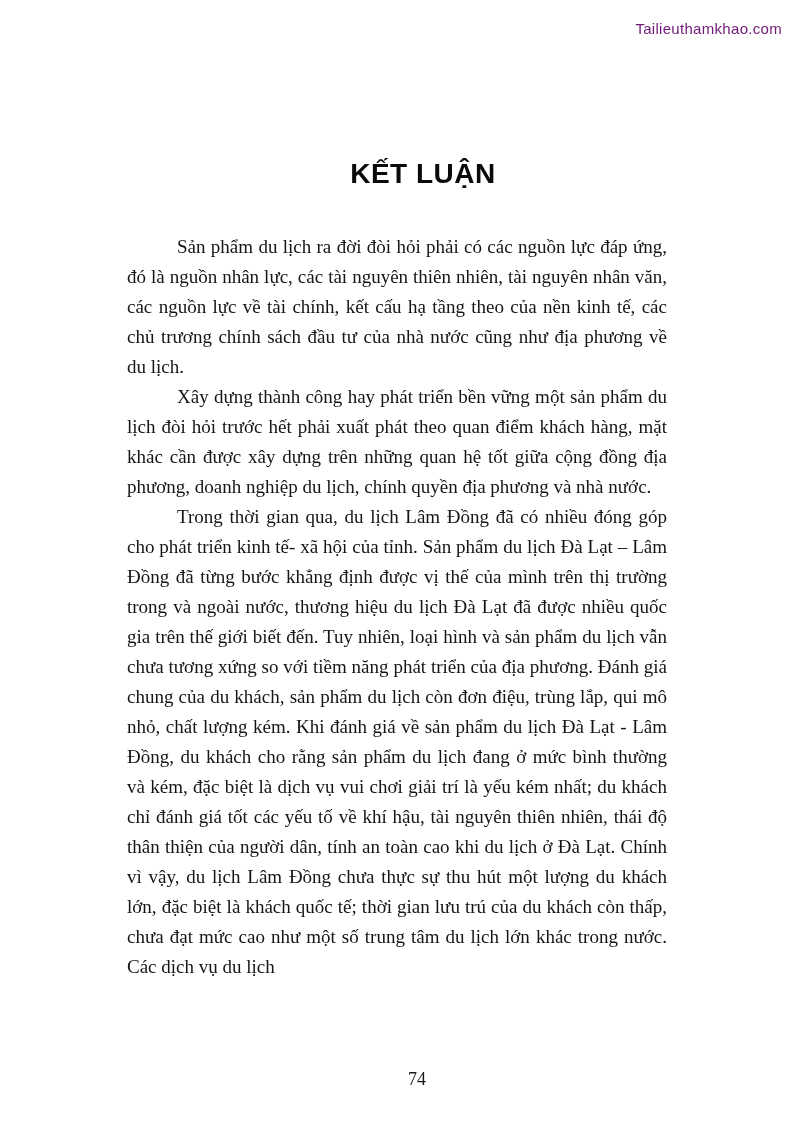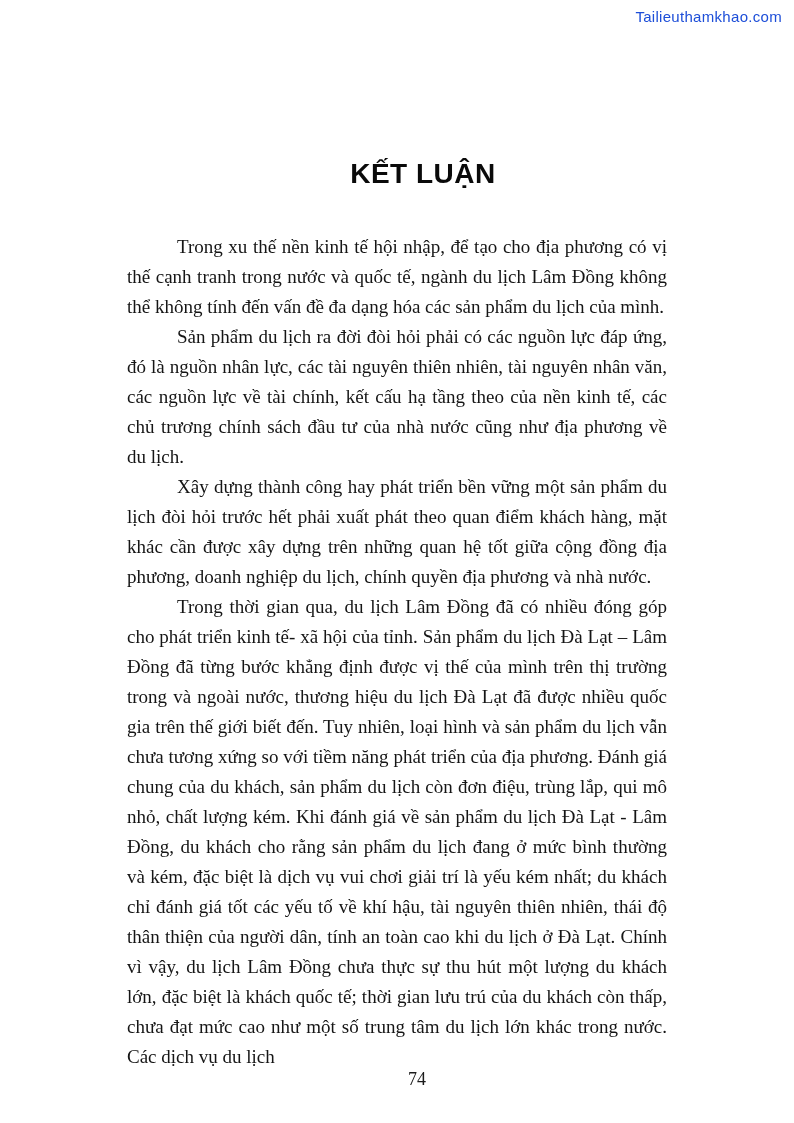--- a/index.html
+++ b/index.html
@@ -10,25 +10,25 @@
   .page {
     position: relative;
     width: 794px;
     height: 1123px;
     background: #ffffff;
     overflow: hidden;
     font-family: "Liberation Serif", serif;
   }
   .watermark {
     position: absolute;
-    top: 8px;
+    top: 20px;
     right: 12px;
     font-family: "Liberation Sans", sans-serif;
     font-size: 15px;
-    color: #1d4ed8;
+    color: #701a75;
     text-shadow: 1px 1px 0 #ffffff;
     letter-spacing: 0.3px;
   }
   .title {
     position: absolute;
     top: 158px;
     left: 0;
     width: 100%;
     margin: 0;
     text-align: center;
@@ -68,21 +68,20 @@
 </head>
 <body>
 
 <div class="page">
 
   <div class="watermark">Tailieuthamkhao.com</div>
 
   <h1 class="title">KẾT LUẬN</h1>
 
   <div class="content">
-    <p>Trong xu thế nền kinh tế hội nhập, để tạo cho địa phương có vị thế cạnh tranh trong nước và quốc tế, ngành du lịch Lâm Đồng không thể không tính đến vấn đề đa dạng hóa các sản phẩm du lịch của mình.</p>
     <p>Sản phẩm du lịch ra đời đòi hỏi phải có các nguồn lực đáp ứng, đó là nguồn nhân lực, các tài nguyên thiên nhiên, tài nguyên nhân văn, các nguồn lực về tài chính, kết cấu hạ tầng theo của nền kinh tế, các chủ trương chính sách đầu tư của nhà nước cũng như địa phương về du lịch.</p>
     <p>Xây dựng thành công hay phát triển bền vững một sản phẩm du lịch đòi hỏi trước hết phải xuất phát theo quan điểm khách hàng, mặt khác cần được xây dựng trên những quan hệ tốt giữa cộng đồng địa phương, doanh nghiệp du lịch, chính quyền địa phương và nhà nước.</p>
     <p>Trong thời gian qua, du lịch Lâm Đồng đã có nhiều đóng góp cho phát triển kinh tế- xã hội của tỉnh. Sản phẩm du lịch Đà Lạt – Lâm Đồng đã từng bước khẳng định được vị thế của mình trên thị trường trong và ngoài nước, thương hiệu du lịch Đà Lạt đã được nhiều quốc gia trên thế giới biết đến. Tuy nhiên, loại hình và sản phẩm du lịch vẫn chưa tương xứng so với tiềm năng phát triển của địa phương. Đánh giá chung của du khách, sản phẩm du lịch còn đơn điệu, trùng lắp, qui mô nhỏ, chất lượng kém. Khi đánh giá về sản phẩm du lịch Đà Lạt - Lâm Đồng, du khách cho rằng sản phẩm du lịch đang ở mức bình thường và kém, đặc biệt là dịch vụ vui chơi giải trí là yếu kém nhất; du khách chỉ đánh giá tốt các yếu tố về khí hậu, tài nguyên thiên nhiên, thái độ thân thiện của người dân, tính an toàn cao khi du lịch ở Đà Lạt. Chính vì vậy, du lịch Lâm Đồng chưa thực sự thu hút một lượng du khách lớn, đặc biệt là khách quốc tế; thời gian lưu trú của du khách còn thấp, chưa đạt mức cao như một số trung tâm du lịch lớn khác trong nước. Các dịch vụ du lịch</p>
   </div>
 
   <div class="page-number">74</div>
 
 </div>
 
 </body></html>

